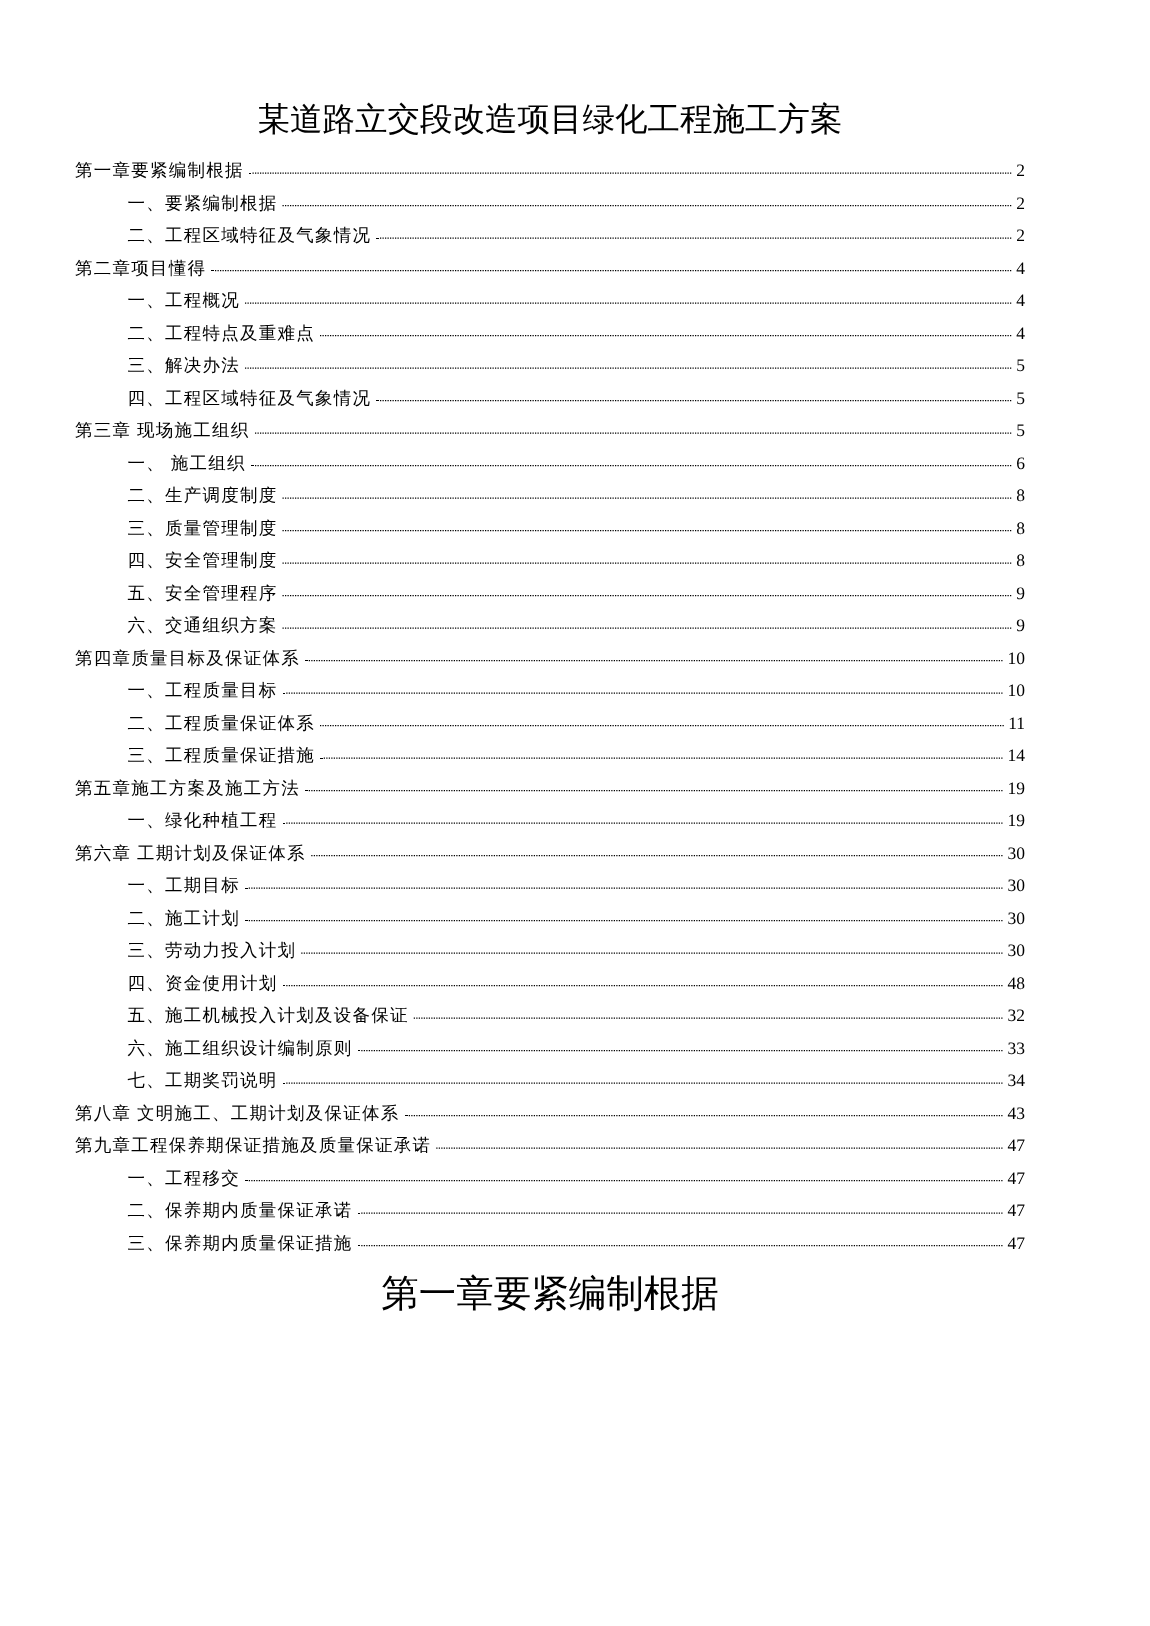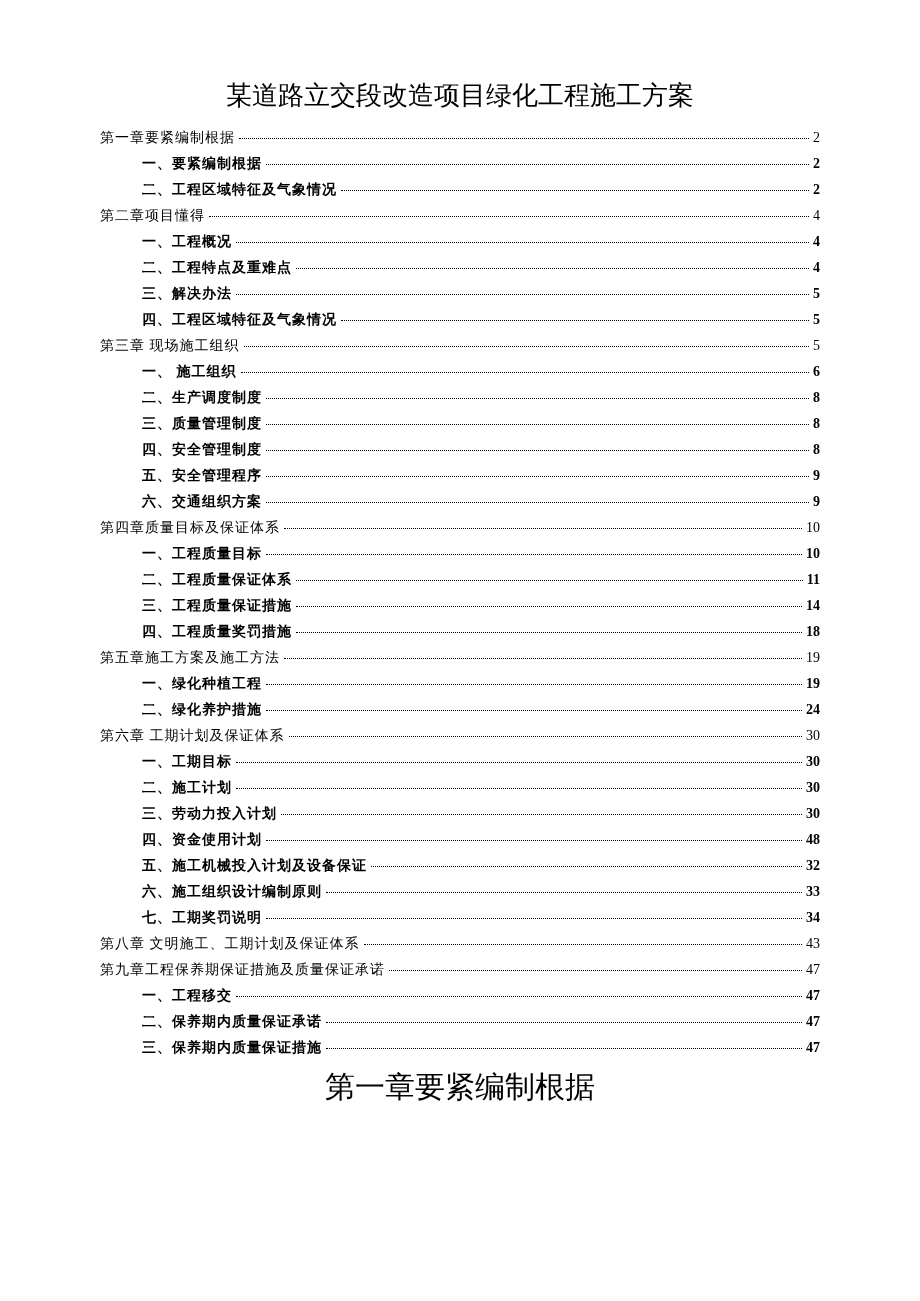--- a/index.html
+++ b/index.html
@@ -4,41 +4,41 @@
 <style>
   * { box-sizing: border-box; margin: 0; padding: 0; }
   html, body {
     background: #ffffff;
     width: 920px;
     font-family: "SimSun", "Songti SC", serif;
     color: #000000;
   }
   .page {
     width: 920px;
-    padding: 78px 100px 40px 100px;
+    padding: 78px 100px 40px 60px;
   }
   .doc-title {
     text-align: center;
     font-size: 26px;
     font-weight: 400;
     margin-bottom: 18px;
     font-family: "SimSun", "Songti SC", serif;
   }
   .toc {
     font-size: 14px;
     line-height: 1;
   }
   .toc-row {
     display: flex;
     align-items: baseline;
     margin-bottom: 12px;
     white-space: nowrap;
   }
   .toc-row.level-1 { padding-left: 0; }
-  .toc-row.level-2 { padding-left: 42px; font-weight: bold; }
+  .toc-row.level-2 { padding-left: 42px; }
   .toc-label {
     flex: 0 0 auto;
     letter-spacing: 1px;
   }
   .toc-dots {
     flex: 1 1 auto;
     border-bottom: 1.5px dotted #000;
     margin: 0 4px 3px 4px;
     min-width: 10px;
     height: 1px;
@@ -153,40 +153,30 @@
       <div class="toc-row level-2">
         <span class="toc-label">二、工程质量保证体系</span>
         <span class="toc-dots"></span>
         <span class="toc-page">11</span>
       </div>
       <div class="toc-row level-2">
         <span class="toc-label">三、工程质量保证措施</span>
         <span class="toc-dots"></span>
         <span class="toc-page">14</span>
       </div>
-      <div class="toc-row level-2">
-        <span class="toc-label">四、工程质量奖罚措施</span>
-        <span class="toc-dots"></span>
-        <span class="toc-page">18</span>
-      </div>
       <div class="toc-row level-1">
         <span class="toc-label">第五章施工方案及施工方法</span>
         <span class="toc-dots"></span>
         <span class="toc-page">19</span>
       </div>
       <div class="toc-row level-2">
         <span class="toc-label">一、绿化种植工程</span>
         <span class="toc-dots"></span>
         <span class="toc-page">19</span>
       </div>
-      <div class="toc-row level-2">
-        <span class="toc-label">二、绿化养护措施</span>
-        <span class="toc-dots"></span>
-        <span class="toc-page">24</span>
-      </div>
       <div class="toc-row level-1">
         <span class="toc-label">第六章 工期计划及保证体系</span>
         <span class="toc-dots"></span>
         <span class="toc-page">30</span>
       </div>
       <div class="toc-row level-2">
         <span class="toc-label">一、工期目标</span>
         <span class="toc-dots"></span>
         <span class="toc-page">30</span>
       </div>

